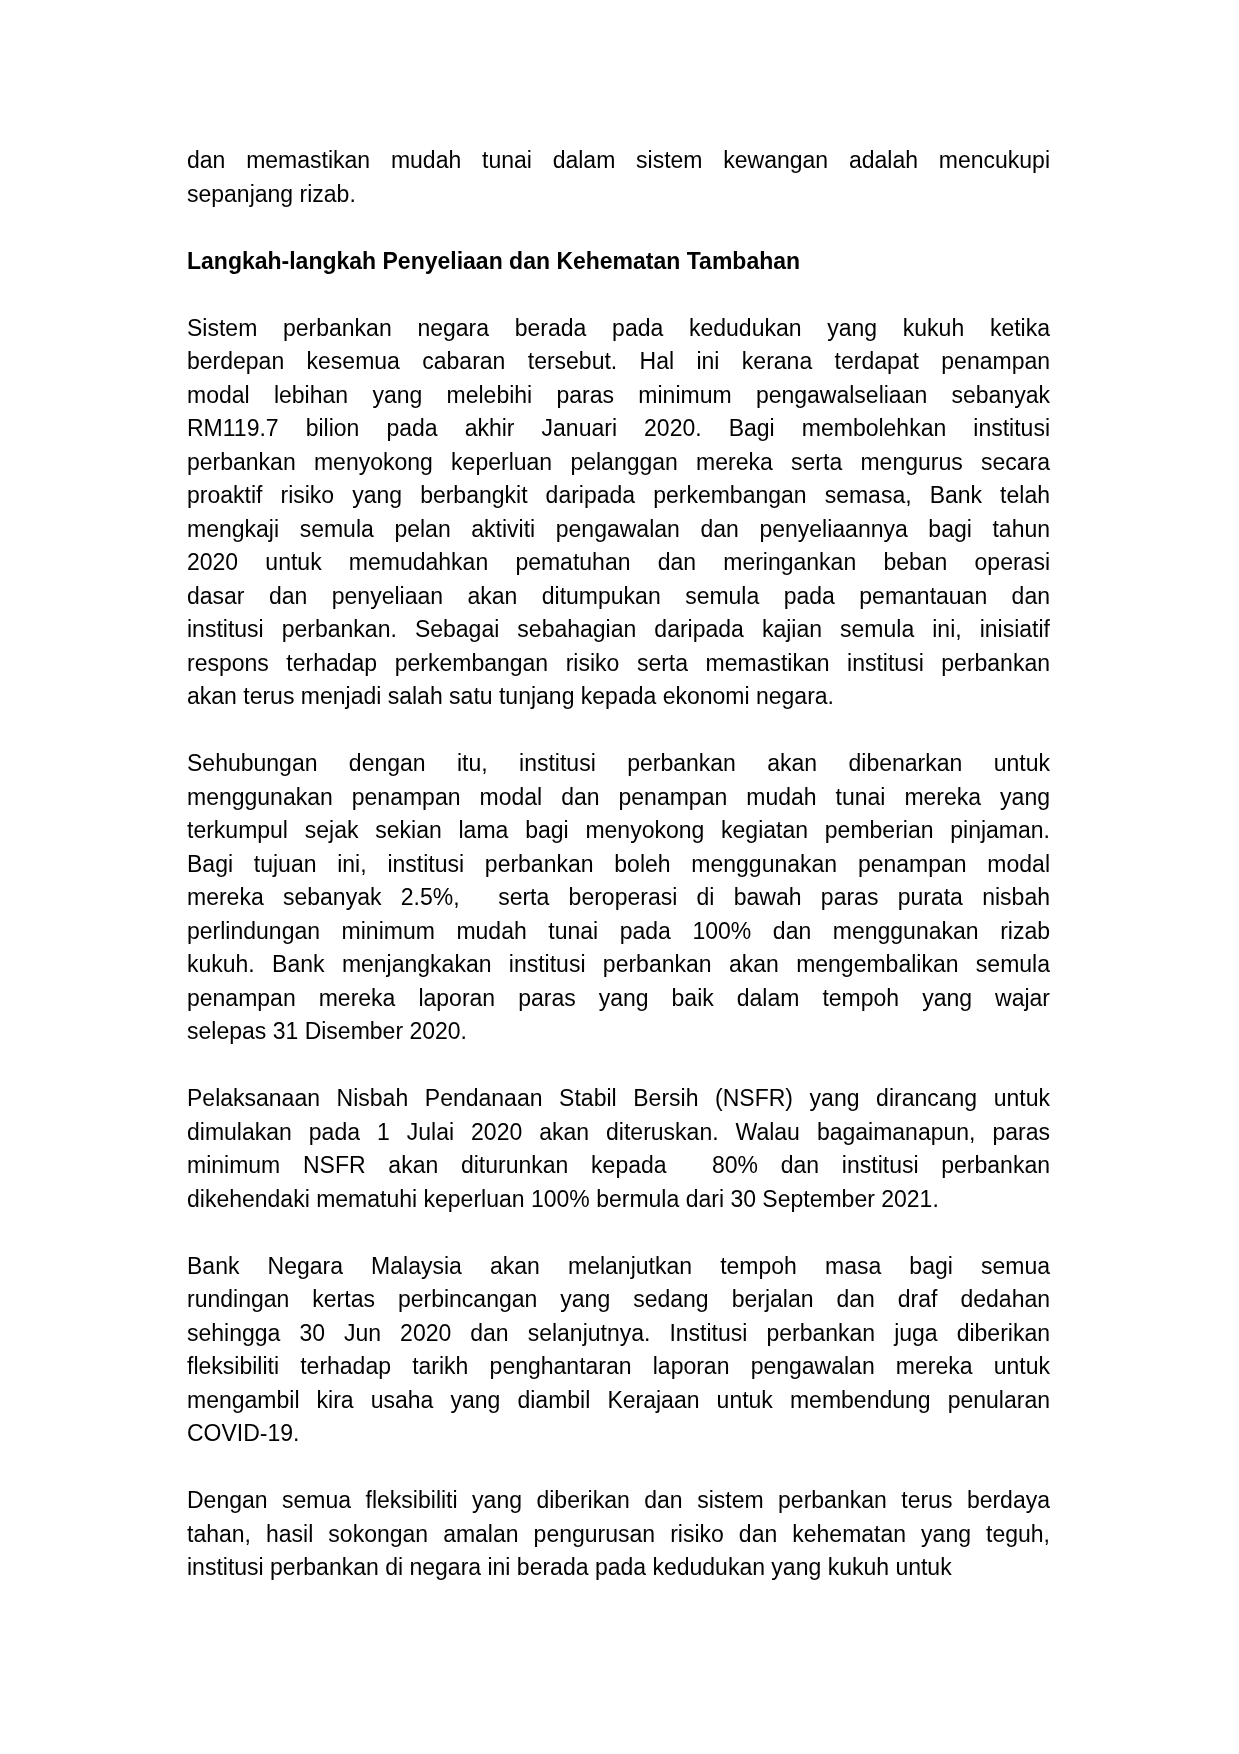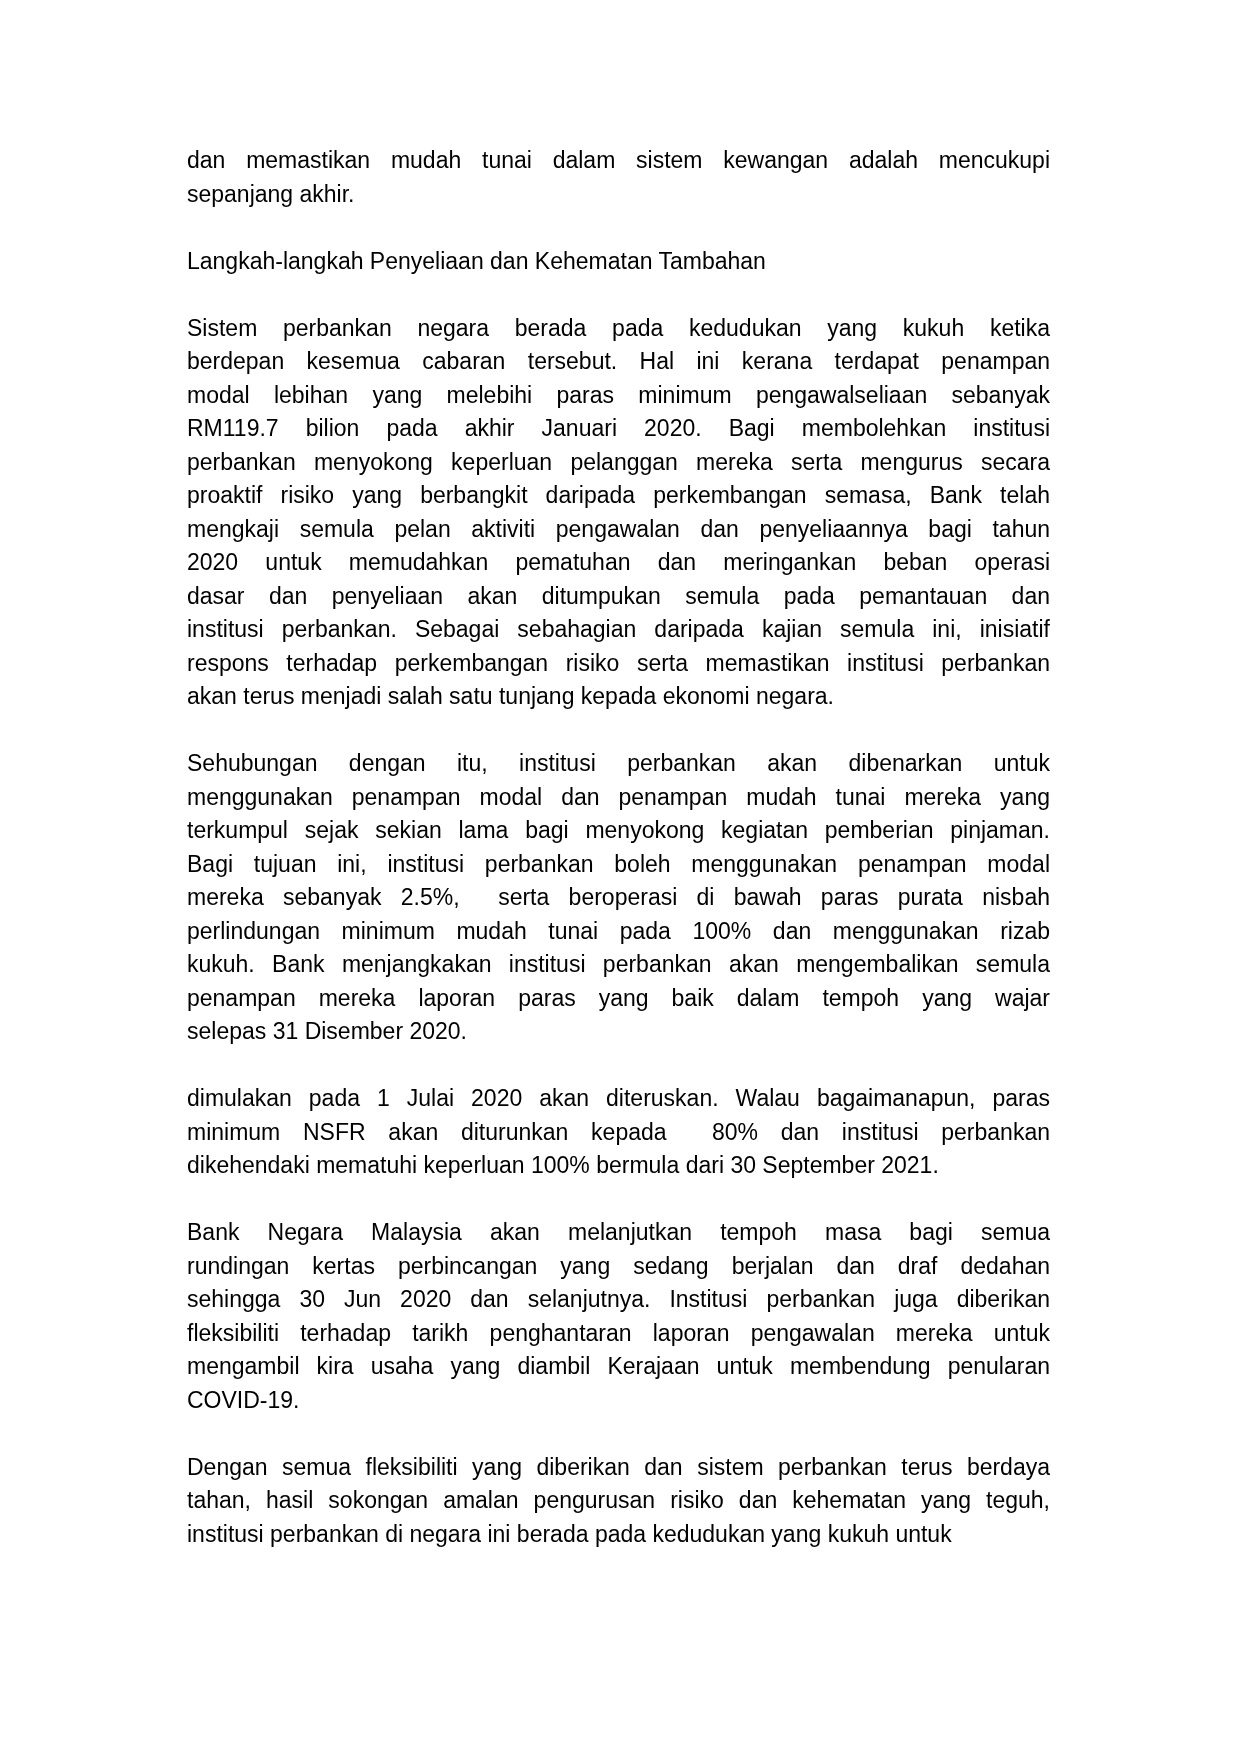--- a/index.html
+++ b/index.html
@@ -25,39 +25,39 @@
     color: #000000;
     font-weight: 400;
   }
   .block {
     margin: 0 0 33.5px 0;
   }
   .block:last-child {
     margin-bottom: 10px;
   }
   .block.heading {
-    font-weight: 400;
+    font-weight: 700;
   }
   .line {
     text-align: justify;
     text-align-last: justify;
     white-space: normal;
   }
   .line.last {
     text-align-last: left;
   }
 </style>
 </head>
 <body>
 
 <div class="page">
   <div class="content">
       <div class="block paragraph">
         <div class="line">dan memastikan mudah tunai dalam sistem kewangan adalah mencukupi</div>
-        <div class="line last">sepanjang akhir.</div>
+        <div class="line last">sepanjang rizab.</div>
       </div>
       <div class="block heading">
         <div class="line last">Langkah-langkah Penyeliaan dan Kehematan Tambahan</div>
       </div>
       <div class="block paragraph">
         <div class="line">Sistem perbankan negara berada pada kedudukan yang kukuh ketika</div>
         <div class="line">berdepan kesemua cabaran tersebut. Hal ini kerana terdapat penampan</div>
         <div class="line">modal lebihan yang melebihi paras minimum pengawalseliaan sebanyak</div>
         <div class="line">RM119.7 bilion pada akhir Januari 2020. Bagi membolehkan institusi</div>
         <div class="line">perbankan menyokong keperluan pelanggan mereka serta mengurus secara</div>
@@ -74,20 +74,21 @@
         <div class="line">menggunakan penampan modal dan penampan mudah tunai mereka yang</div>
         <div class="line">terkumpul sejak sekian lama bagi menyokong kegiatan pemberian pinjaman.</div>
         <div class="line">Bagi tujuan ini, institusi perbankan boleh menggunakan penampan modal</div>
         <div class="line">mereka sebanyak 2.5%,&nbsp; serta beroperasi di bawah paras purata nisbah</div>
         <div class="line">perlindungan minimum mudah tunai pada 100% dan menggunakan rizab</div>
         <div class="line">kukuh. Bank menjangkakan institusi perbankan akan mengembalikan semula</div>
         <div class="line">penampan mereka laporan paras yang baik dalam tempoh yang wajar</div>
         <div class="line last">selepas 31 Disember 2020.</div>
       </div>
       <div class="block paragraph">
+        <div class="line">Pelaksanaan Nisbah Pendanaan Stabil Bersih (NSFR) yang dirancang untuk</div>
         <div class="line">dimulakan pada 1 Julai 2020 akan diteruskan. Walau bagaimanapun, paras</div>
         <div class="line">minimum NSFR akan diturunkan kepada&nbsp; 80% dan institusi perbankan</div>
         <div class="line last">dikehendaki mematuhi keperluan 100% bermula dari 30 September 2021.</div>
       </div>
       <div class="block paragraph">
         <div class="line">Bank Negara Malaysia akan melanjutkan tempoh masa bagi semua</div>
         <div class="line">rundingan kertas perbincangan yang sedang berjalan dan draf dedahan</div>
         <div class="line">sehingga 30 Jun 2020 dan selanjutnya. Institusi perbankan juga diberikan</div>
         <div class="line">fleksibiliti terhadap tarikh penghantaran laporan pengawalan mereka untuk</div>
         <div class="line">mengambil kira usaha yang diambil Kerajaan untuk membendung penularan</div>

